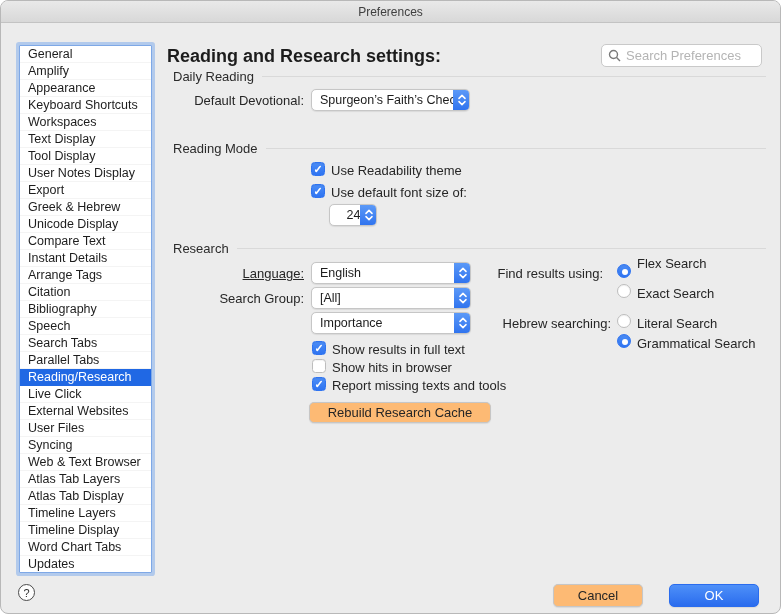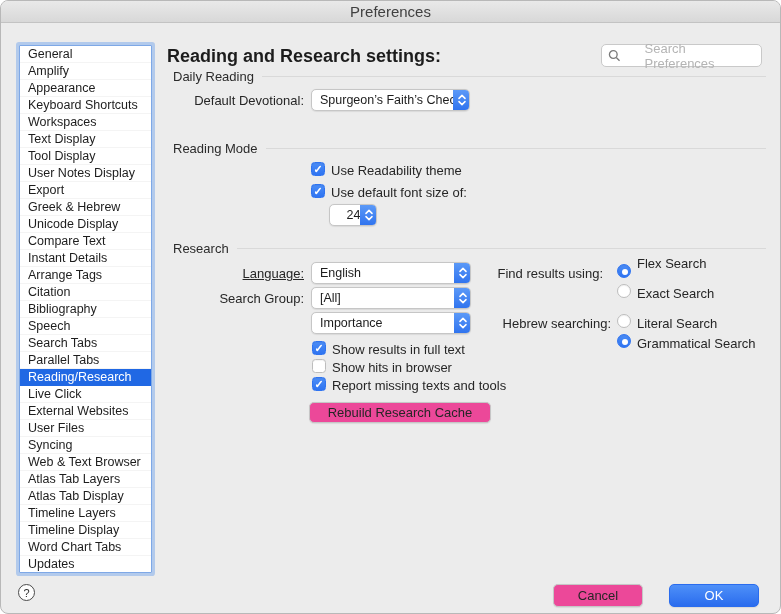--- a/index.html
+++ b/index.html
@@ -2,33 +2,33 @@
 <html><head>
 <meta charset="utf-8">
 <style>
   html,body{margin:0;padding:0;background:#fff;}
   *{box-sizing:border-box;font-family:"Liberation Sans",sans-serif;}
   .window{position:relative;width:781px;height:614px;background:#ececec;border-radius:8px;
           overflow:hidden;border:1px solid #b8b8b8;}
   .titlebar{position:absolute;left:0;top:0;width:100%;height:22px;
             background:linear-gradient(#e9e9e9,#d8d8d8);border-bottom:1px solid #c3c3c3;
             display:flex;align-items:center;justify-content:center;}
-  .titlebar .title{font-size:15px;color:#404040;}
+  .titlebar .title{font-size:12px;color:#404040;}
   
   .sidebar{position:absolute;left:18px;top:44px;width:133px;height:528px;background:#fff;
            border:1px solid #7ea8e6;box-shadow:0 0 0 3px rgba(120,168,235,.5);
            border-radius:1px;overflow:hidden;display:flex;flex-direction:column;}
   .srow{flex:1;display:flex;align-items:center;padding:0 0 0 8px;font-size:12.5px;color:#1d1d1d;
         border-bottom:1px solid #f4f4f4;white-space:nowrap;}
   .srow:last-child{border-bottom:none;}
   .srow.sel{background:#2068e4;color:#fff;border-bottom-color:#2068e4;}
   
   .main-title{position:absolute;left:166px;top:45px;font-size:18px;font-weight:bold;color:#1c1c1c;}
   .search{position:absolute;left:600px;top:43px;width:161px;height:23px;background:#fff;
-          border:1px solid #c9c9c9;border-radius:5px;display:flex;align-items:center;padding:0 6px;gap:19px;}
+          border:1px solid #c9c9c9;border-radius:5px;display:flex;align-items:center;padding:0 6px;}
   .search .ph{font-size:13px;color:#b4b4b4;margin-left:5px;}
   
   .sechdr{position:absolute;display:flex;align-items:center;font-size:13px;color:#2b2b2b;}
   .sechdr .line{flex:1;height:1px;background:#d9d9d9;margin-left:8px;}
   
   .rlabel{position:absolute;font-size:13px;color:#262626;text-align:right;}
   .tlabel{position:absolute;font-size:13px;color:#262626;}
   
   .pop{position:absolute;height:22px;background:#fff;border:1px solid #c6c6c6;border-radius:5px;
        display:flex;align-items:stretch;overflow:hidden;box-shadow:0 .5px 1px rgba(0,0,0,.08);}
@@ -42,21 +42,21 @@
       border:1px solid #bdbdbd;box-shadow:inset 0 1px 1px rgba(0,0,0,.05);}
   .cb.on{background:linear-gradient(#4b8df7,#2f74f1);border-color:#2f74f1;}
   .cb.on::after{content:"✓";position:absolute;left:1.5px;top:0px;color:#fff;font-size:11px;font-weight:bold;}
   
   .radio{position:absolute;width:14px;height:14px;border-radius:50%;background:#fff;
          border:1px solid #bdbdbd;box-shadow:inset 0 1px 1px rgba(0,0,0,.05);}
   .radio.on{background:linear-gradient(#4b8df7,#2f74f1);border-color:#2f74f1;}
   .radio.on::after{content:"";position:absolute;left:4px;top:4px;width:6px;height:6px;
                    border-radius:50%;background:#fff;}
   
-  .pushbtn{position:absolute;background:#ec4899;border:1px solid #c6c6c6;border-radius:5px;
+  .pushbtn{position:absolute;background:#fdba74;border:1px solid #c6c6c6;border-radius:5px;
            font-size:13px;color:#262626;display:flex;align-items:center;justify-content:center;
            box-shadow:0 .5px 1px rgba(0,0,0,.08);}
   .pushbtn.primary{background:linear-gradient(#4e90f8,#2a6cee);border-color:#2a6cee;color:#fff;}
   .helpbtn{position:absolute;left:17px;top:583px;width:17px;height:17px;border-radius:50%;
            border:1.4px solid #4a4a4a;background:#fdfdfd;display:flex;align-items:center;
            justify-content:center;font-size:11px;color:#2e2e2e;}
 </style>
 </head>
 <body>
 

